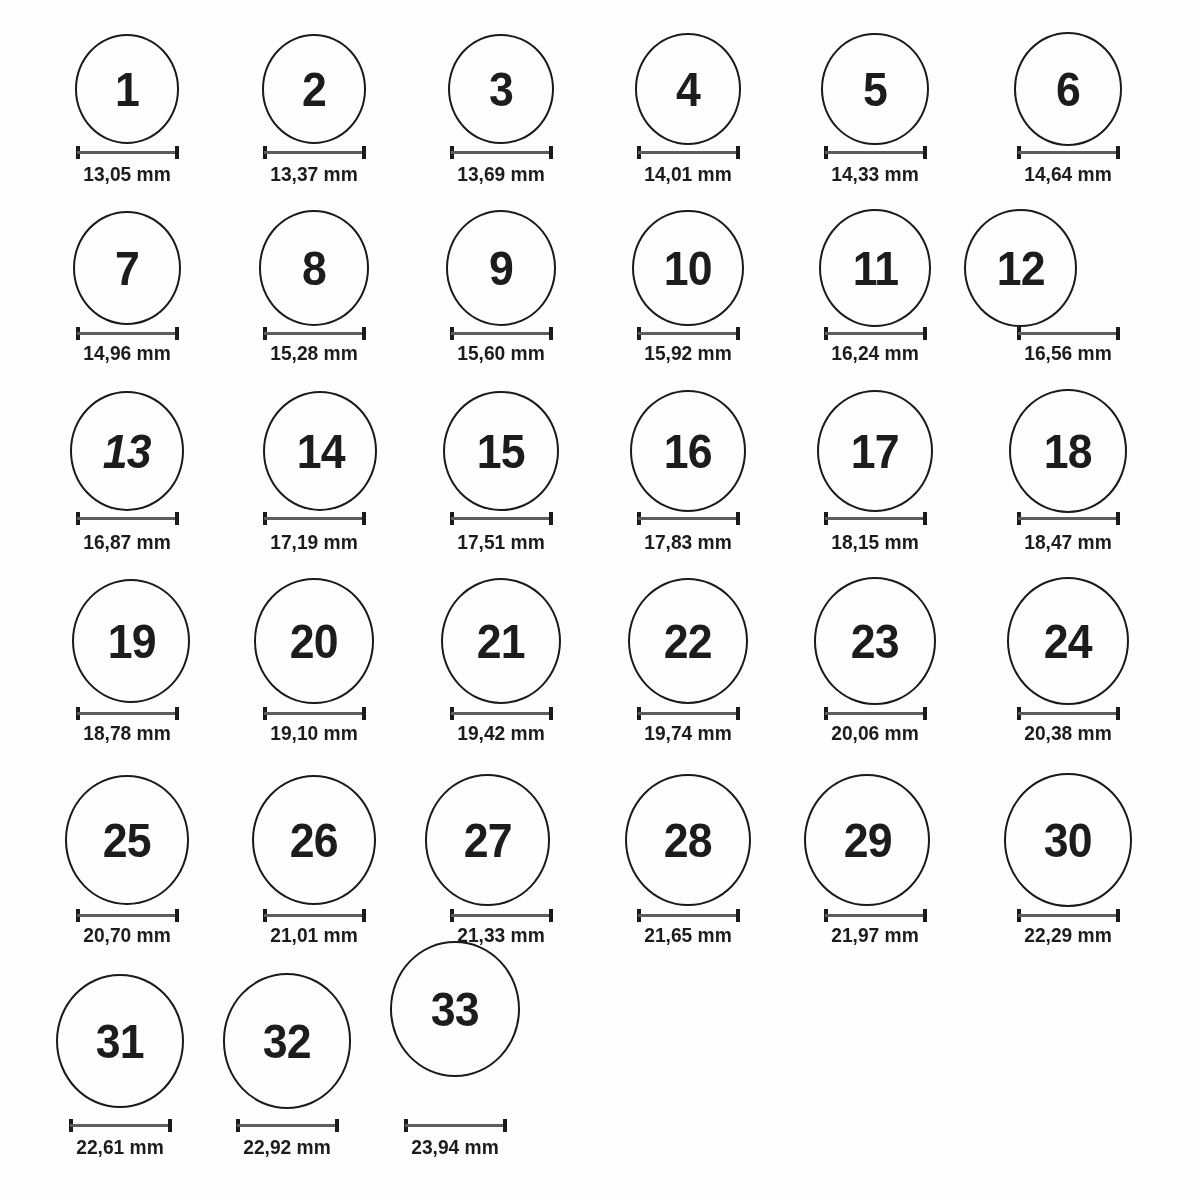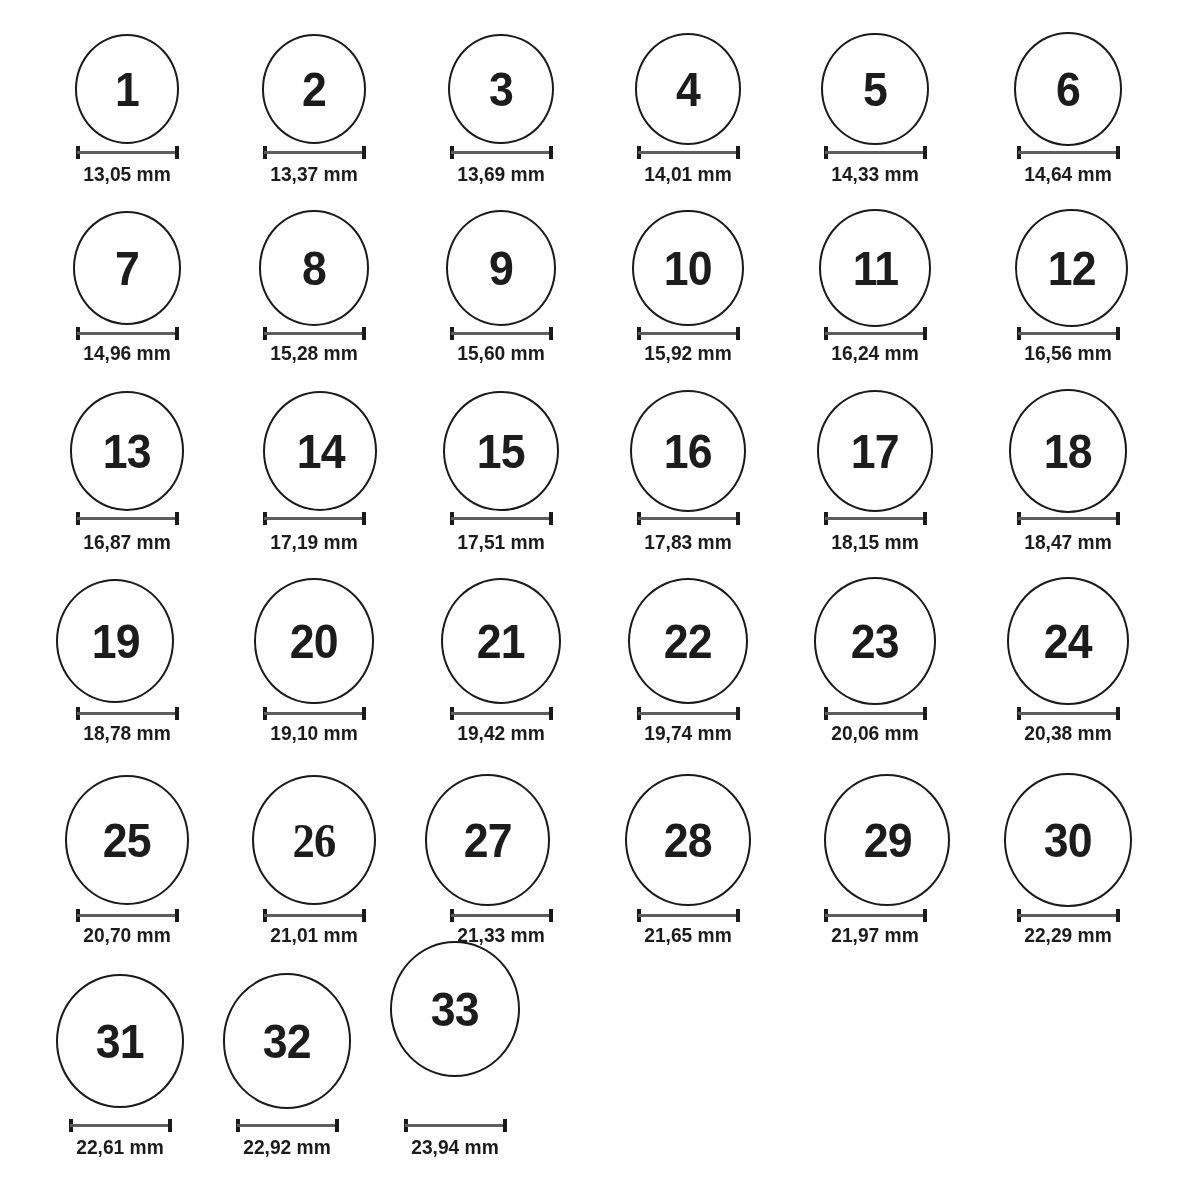--- a/index.html
+++ b/index.html
@@ -167,32 +167,32 @@
         <span class="num">11</span>
       </div>
       <div class="measure" style="left: 823.5px; top: 326.5px;">
         <span class="cap left"></span>
         <span class="bar"></span>
         <span class="cap right"></span>
       </div>
       <div class="label" style="left: 875px; top: 353px;">16,24 mm</div>
     </div>
     <div>
-      <div class="circle" style="left: 1015px; top: 208.78px; width: 112.8px; height: 118.44px;">
+      <div class="circle" style="left: 964px; top: 208.78px; width: 112.8px; height: 118.44px;">
         <span class="num">12</span>
       </div>
       <div class="measure" style="left: 1016.5px; top: 326.5px;">
         <span class="cap left"></span>
         <span class="bar"></span>
         <span class="cap right"></span>
       </div>
       <div class="label" style="left: 1068px; top: 353px;">16,56 mm</div>
     </div>
     <div>
-      <div class="circle" style="left: 70.2px; top: 391.36px; width: 113.6px; height: 119.28px;">
+      <div class="circle" style="left: 70.2px; top: 391.36px; width: 113.6px; height: 119.28px; font-style: italic;">
         <span class="num">13</span>
       </div>
       <div class="measure" style="left: 75.5px; top: 511.5px;">
         <span class="cap left"></span>
         <span class="bar"></span>
         <span class="cap right"></span>
       </div>
       <div class="label" style="left: 127px; top: 542px;">16,87 mm</div>
     </div>
     <div>
@@ -244,21 +244,21 @@
         <span class="num">18</span>
       </div>
       <div class="measure" style="left: 1016.5px; top: 511.5px;">
         <span class="cap left"></span>
         <span class="bar"></span>
         <span class="cap right"></span>
       </div>
       <div class="label" style="left: 1068px; top: 542px;">18,47 mm</div>
     </div>
     <div>
-      <div class="circle" style="left: 56px; top: 578.84px; width: 118.4px; height: 124.32px; justify-content: center;">
+      <div class="circle" style="left: 72px; top: 578.84px; width: 118.4px; height: 124.32px; justify-content: center;">
         <span class="num">19</span>
       </div>
       <div class="measure" style="left: 75.5px; top: 706.5px;">
         <span class="cap left"></span>
         <span class="bar"></span>
         <span class="cap right"></span>
       </div>
       <div class="label" style="left: 127px; top: 733px;">18,78 mm</div>
     </div>
     <div>
@@ -321,21 +321,21 @@
         <span class="num">25</span>
       </div>
       <div class="measure" style="left: 75.5px; top: 908.5px;">
         <span class="cap left"></span>
         <span class="bar"></span>
         <span class="cap right"></span>
       </div>
       <div class="label" style="left: 127px; top: 935px;">20,70 mm</div>
     </div>
     <div>
-      <div class="circle" style="left: 252px; top: 774.9px; width: 124px; height: 130.2px; font-family: Liberation Serif, serif;">
+      <div class="circle" style="left: 252px; top: 774.9px; width: 124px; height: 130.2px;">
         <span class="num">26</span>
       </div>
       <div class="measure" style="left: 262.5px; top: 908.5px;">
         <span class="cap left"></span>
         <span class="bar"></span>
         <span class="cap right"></span>
       </div>
       <div class="label" style="left: 314px; top: 935px;">21,01 mm</div>
     </div>
     <div>
@@ -354,21 +354,21 @@
         <span class="num">28</span>
       </div>
       <div class="measure" style="left: 636.5px; top: 908.5px;">
         <span class="cap left"></span>
         <span class="bar"></span>
         <span class="cap right"></span>
       </div>
       <div class="label" style="left: 688px; top: 935px;">21,65 mm</div>
     </div>
     <div>
-      <div class="circle" style="left: 824px; top: 773.64px; width: 126.4px; height: 132.72px;">
+      <div class="circle" style="left: 804px; top: 773.64px; width: 126.4px; height: 132.72px;">
         <span class="num">29</span>
       </div>
       <div class="measure" style="left: 823.5px; top: 908.5px;">
         <span class="cap left"></span>
         <span class="bar"></span>
         <span class="cap right"></span>
       </div>
       <div class="label" style="left: 875px; top: 935px;">21,97 mm</div>
     </div>
     <div>

